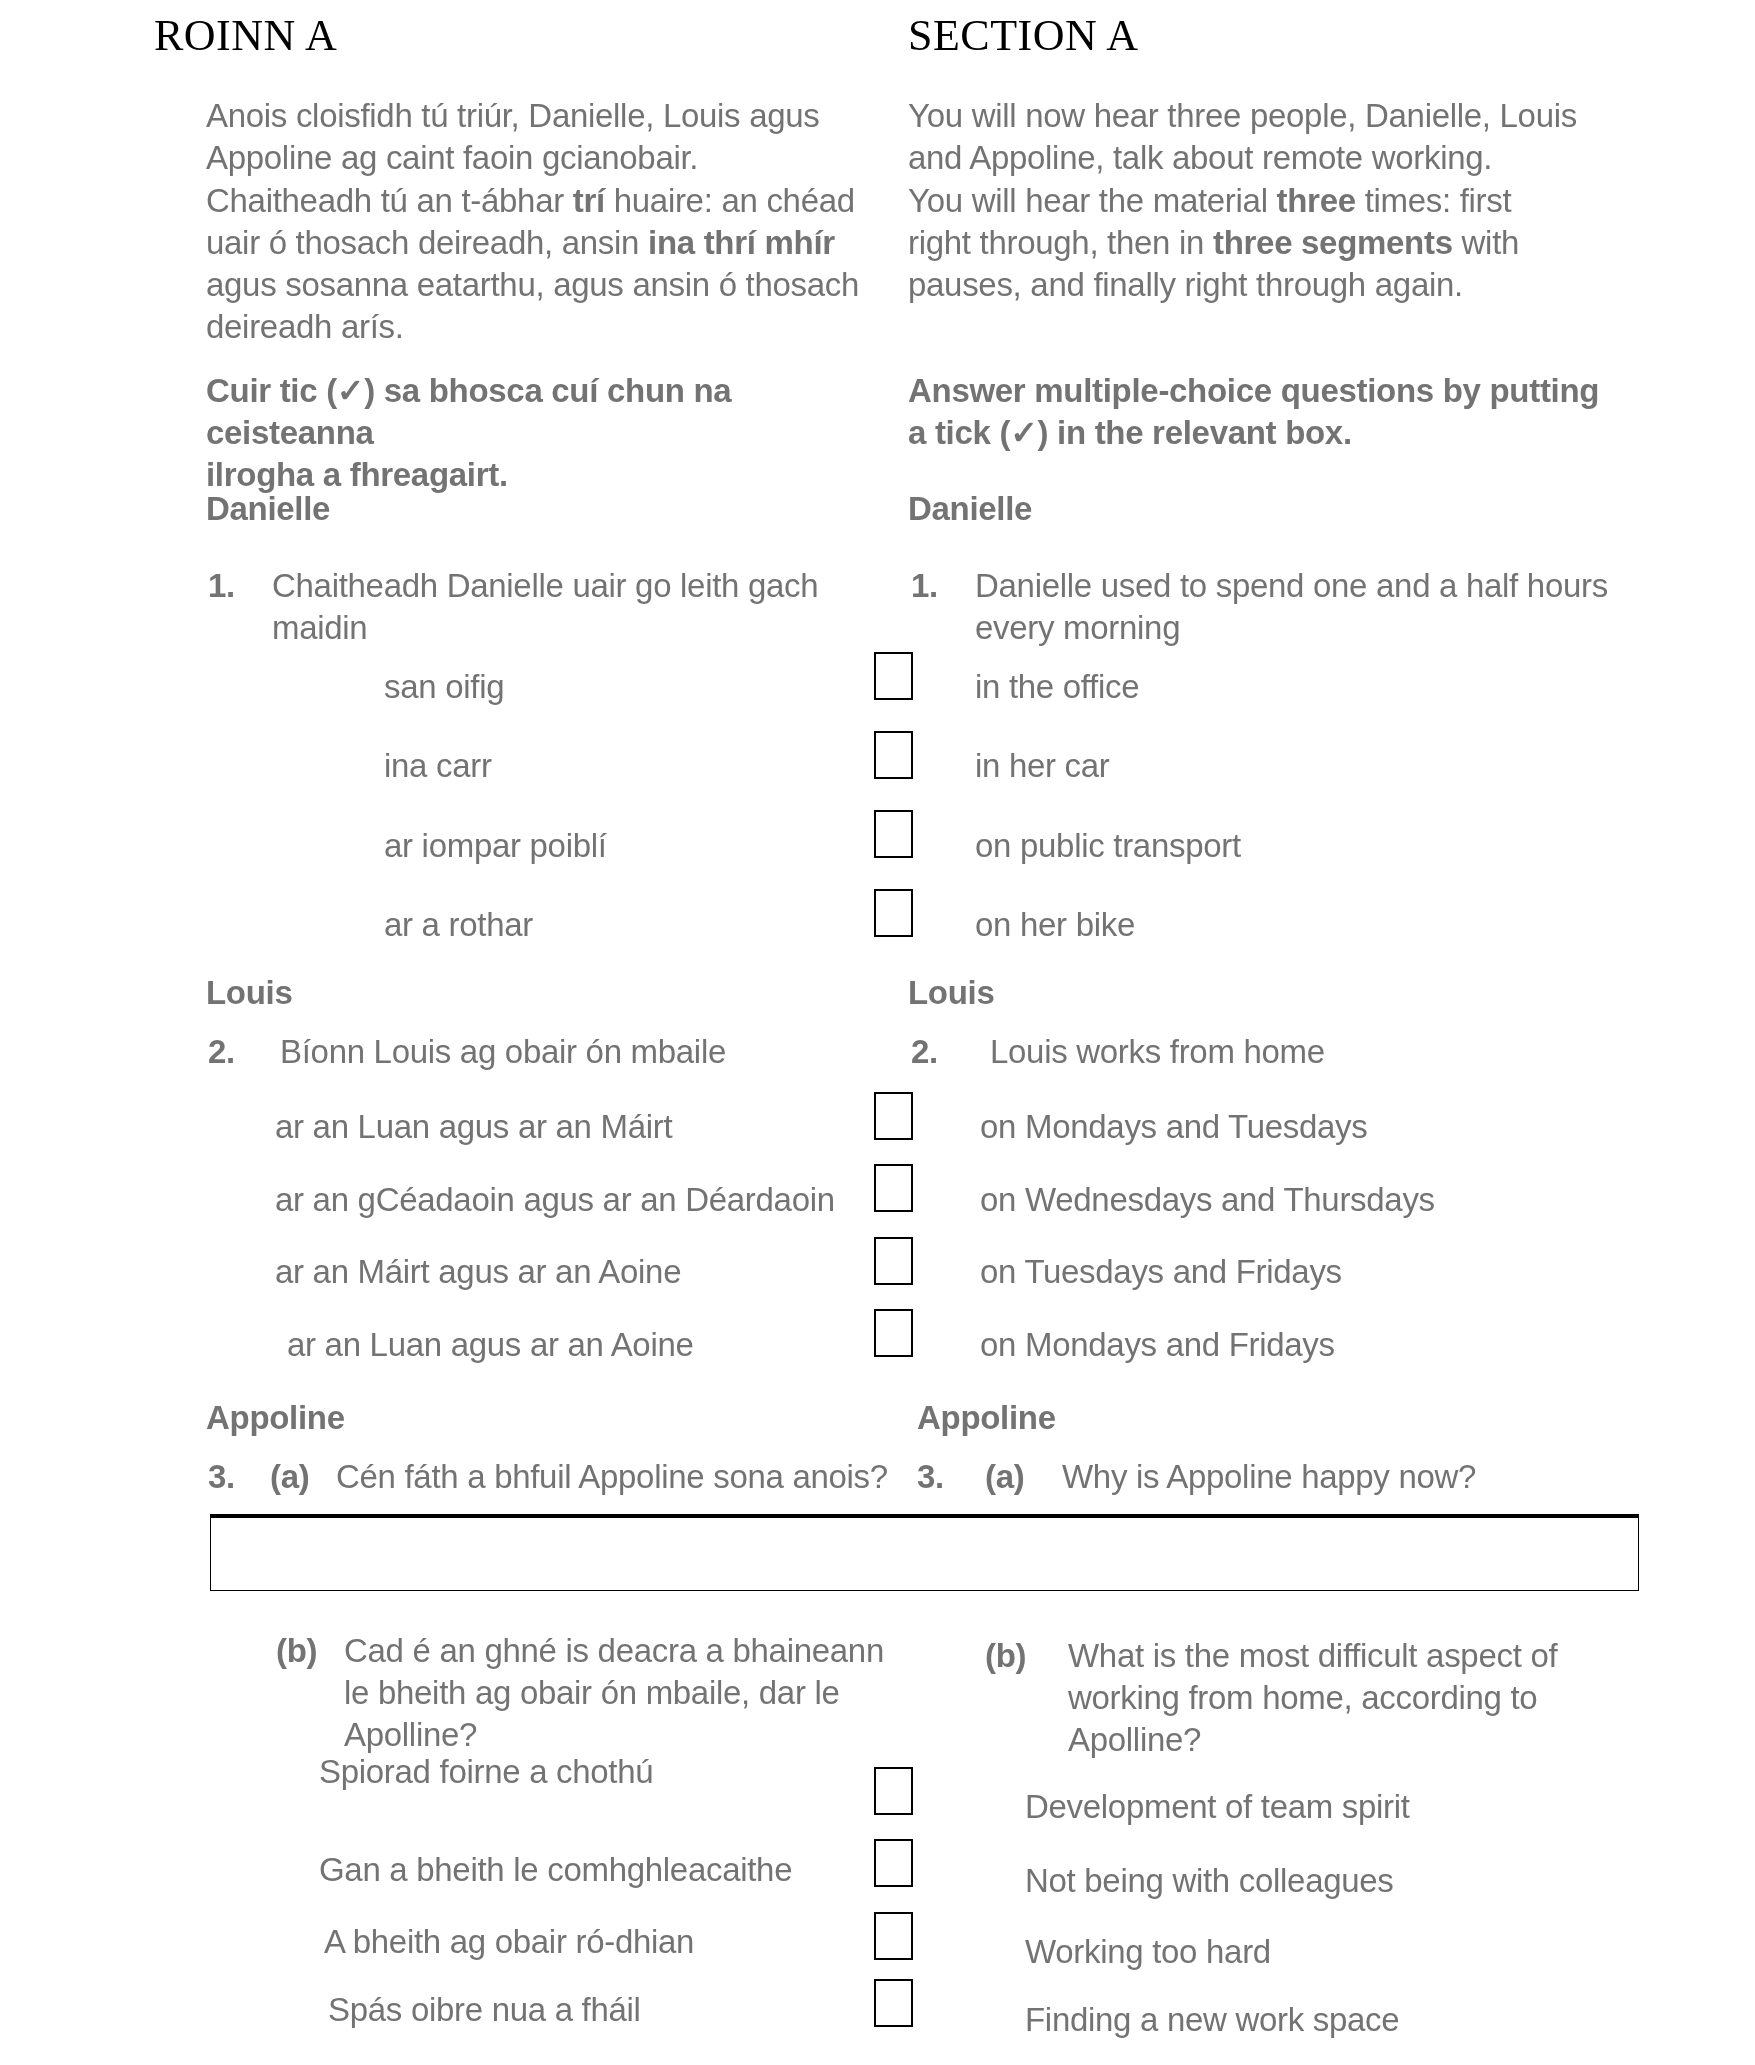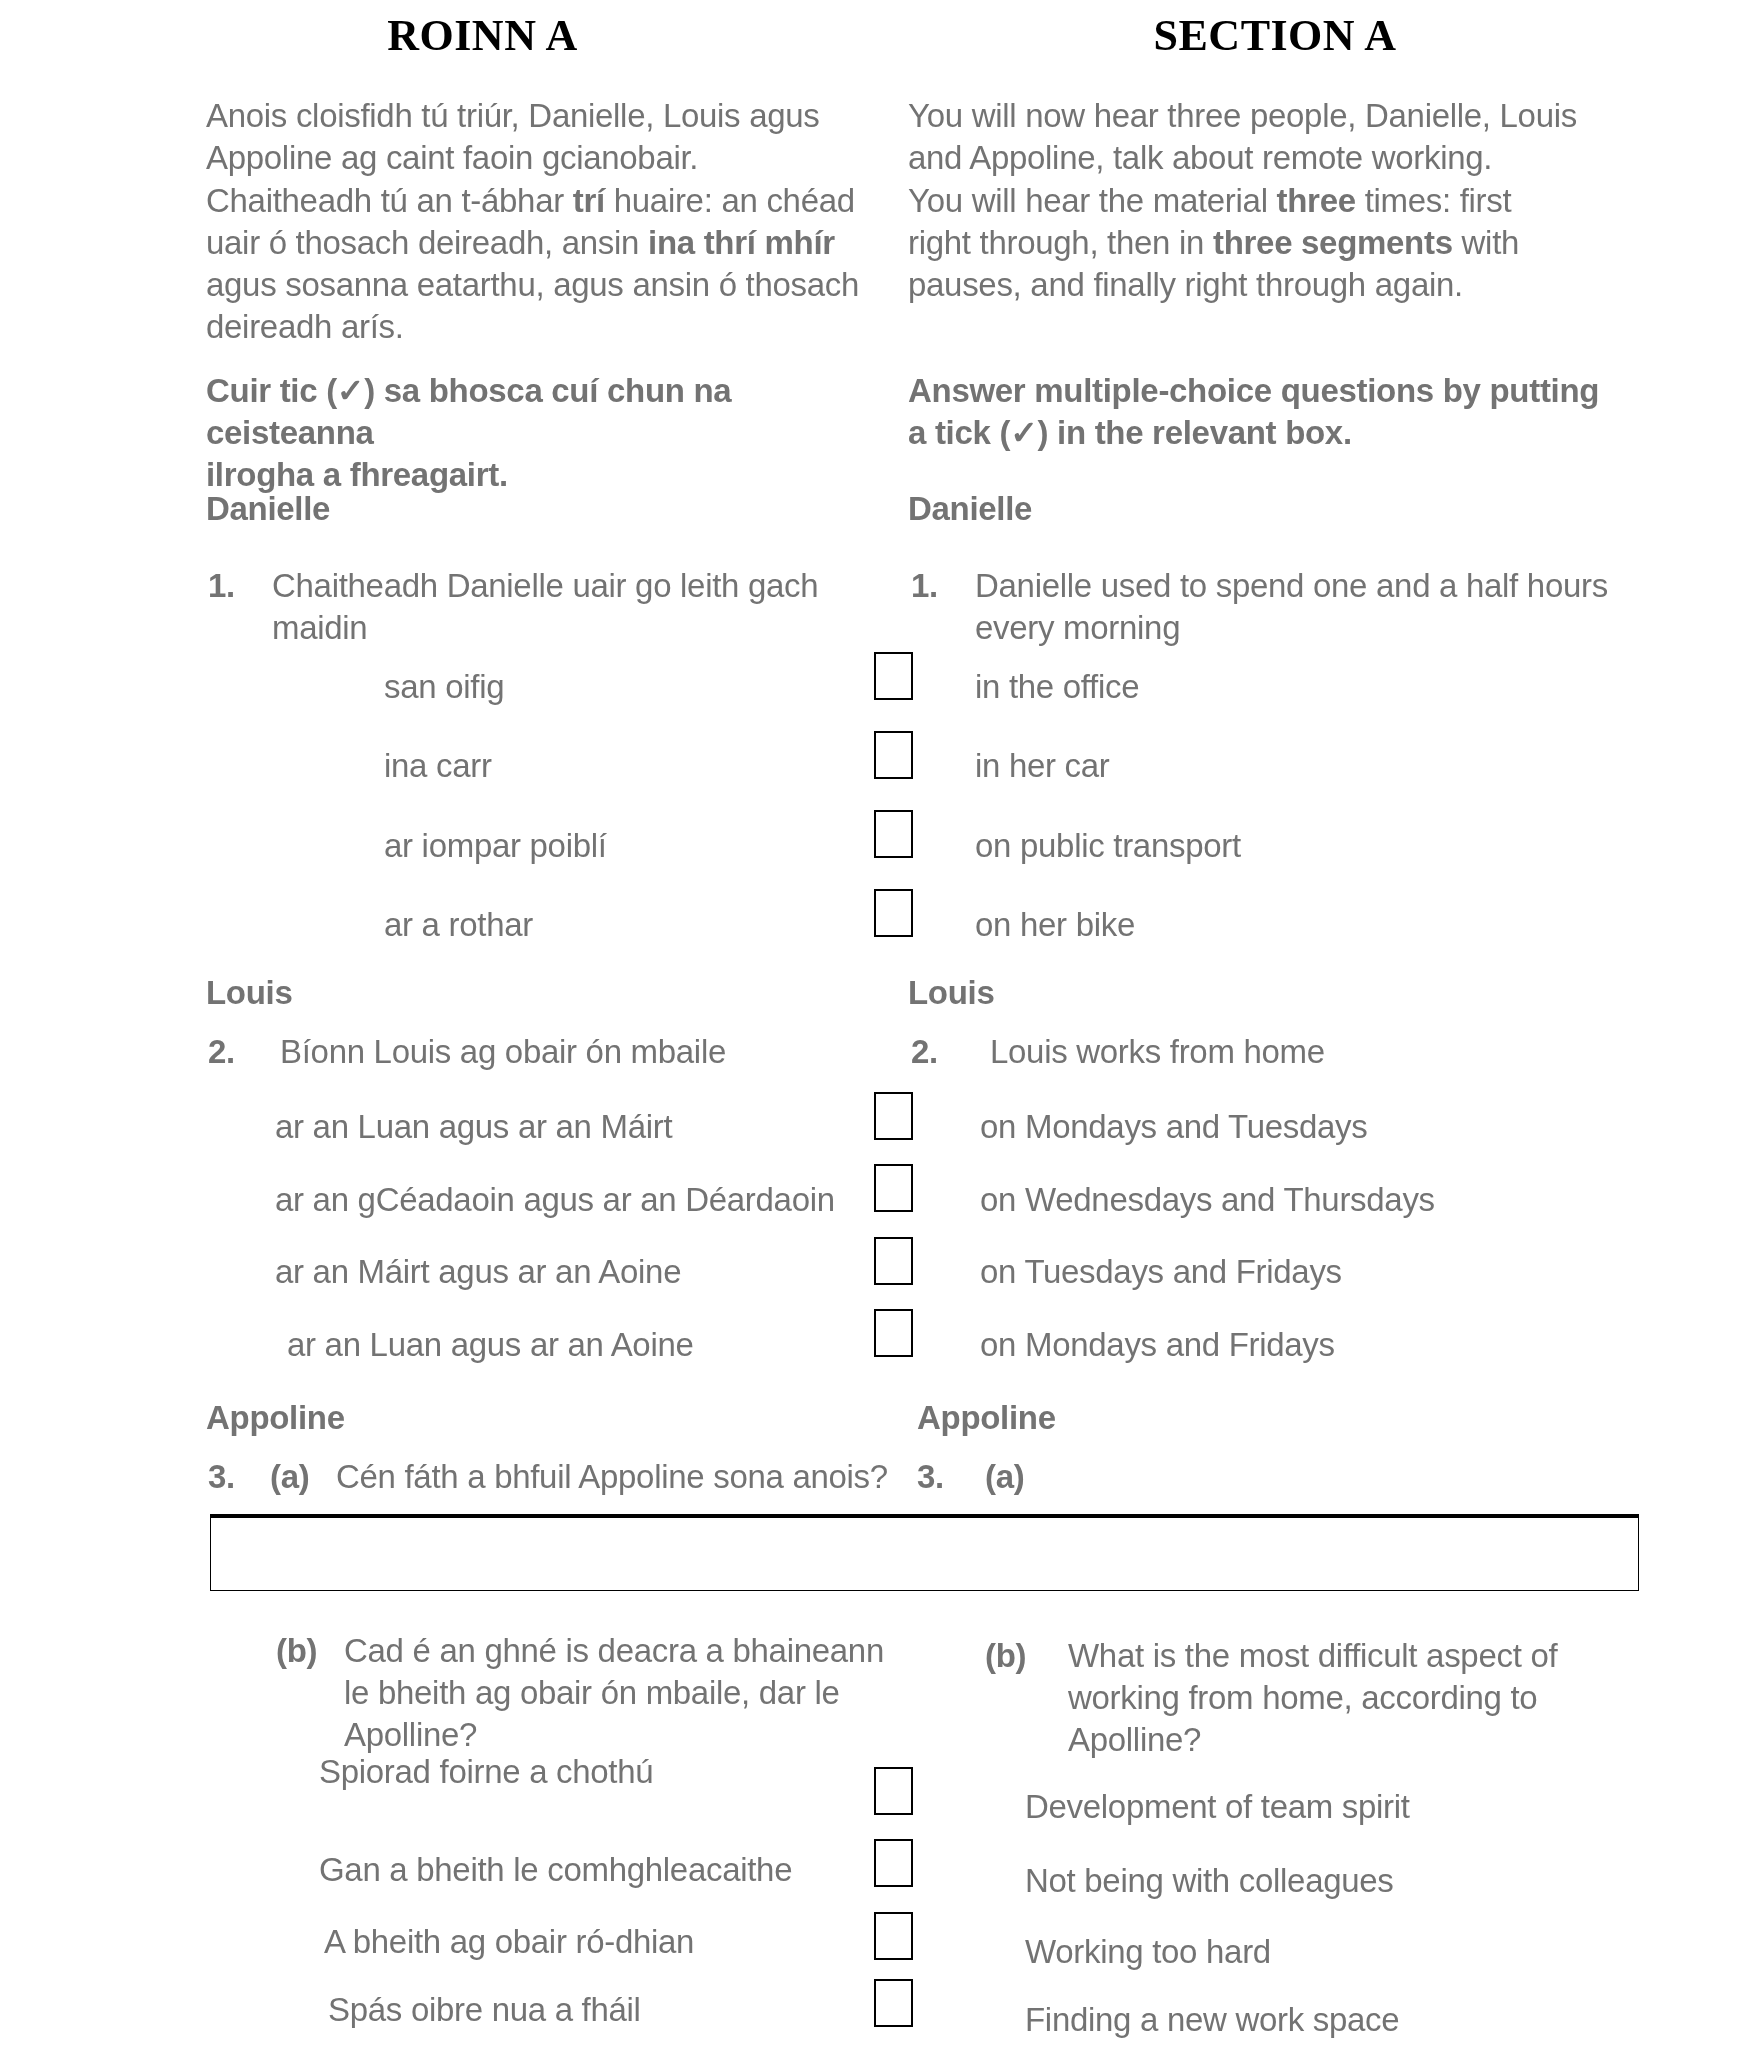--- a/index.html
+++ b/index.html
@@ -16,24 +16,23 @@
     font-size:33px;
     line-height:42px;
     letter-spacing:-0.3px;
     white-space:pre-line;
     color:#737373;
   }
   .bold { font-weight:bold; }
   .title {
     position:absolute;
     font-family:"Liberation Serif", serif;
-    font-weight:bold;
+    font-weight:normal;
     font-size:44px;
     line-height:48px;
-    text-align:center;
     letter-spacing:0.5px;
   }
   .box {
     position:absolute;
     width:39px; height:48px;
     border:2.9px solid #000;
     background:#fff;
     box-sizing:border-box;
   }
   .answerbox {
@@ -124,20 +123,21 @@
   <div class="t" style="left:980px; top:1324px;">on Mondays and Fridays</div>
 
   <div class="t bold" style="left:206px; top:1397px;">Appoline</div>
   <div class="t bold" style="left:917px; top:1397px;">Appoline</div>
 
   <div class="t bold" style="left:208px; top:1456px;">3.</div>
   <div class="t bold" style="left:270px; top:1456px;">(a)</div>
   <div class="t" style="left:336px; top:1456px; width:589px;">Cén fáth a bhfuil Appoline sona anois?</div>
   <div class="t bold" style="left:917px; top:1456px;">3.</div>
   <div class="t bold" style="left:985px; top:1456px;">(a)</div>
+  <div class="t" style="left:1062px; top:1456px; width:599px;">Why is Appoline happy now?</div>
 
   <div class="answerbox" style="left:210px; top:1514px; width:1429px; height:77px;"></div>
 
   <div class="t bold" style="left:276px; top:1630px;">(b)</div>
   <div class="t" style="left:344px; top:1630px; width:560px;">Cad é an ghné is deacra a bhaineann
 le bheith ag obair ón mbaile, dar le
 Apolline?</div>
 
   <div class="t bold" style="left:985px; top:1635px;">(b)</div>
   <div class="t" style="left:1068px; top:1635px; width:521px;">What is the most difficult aspect of

